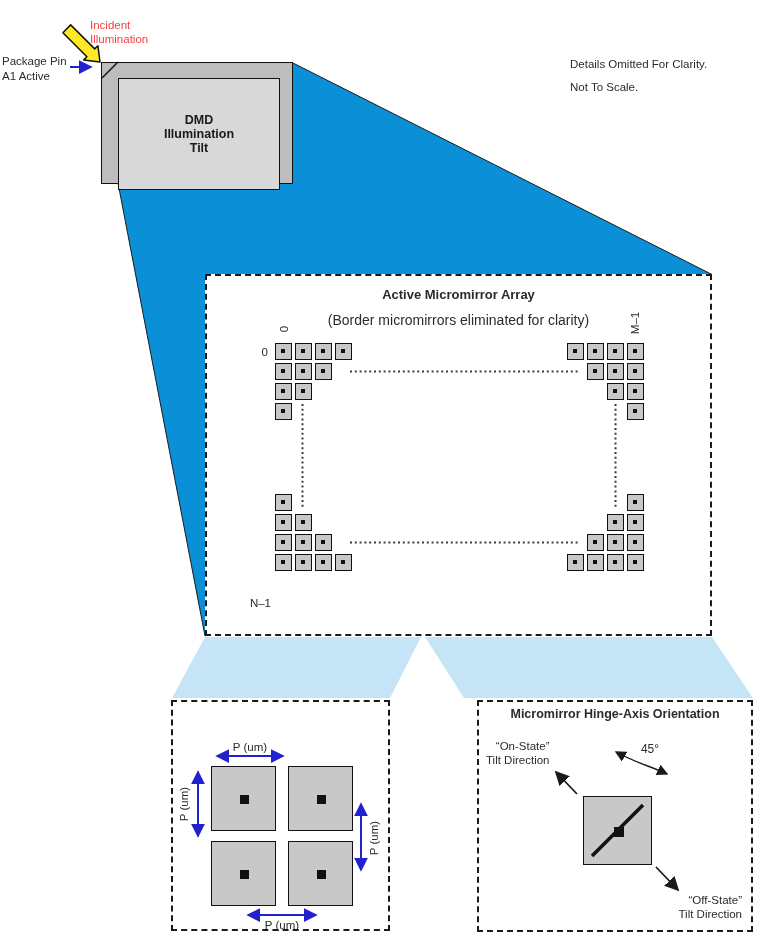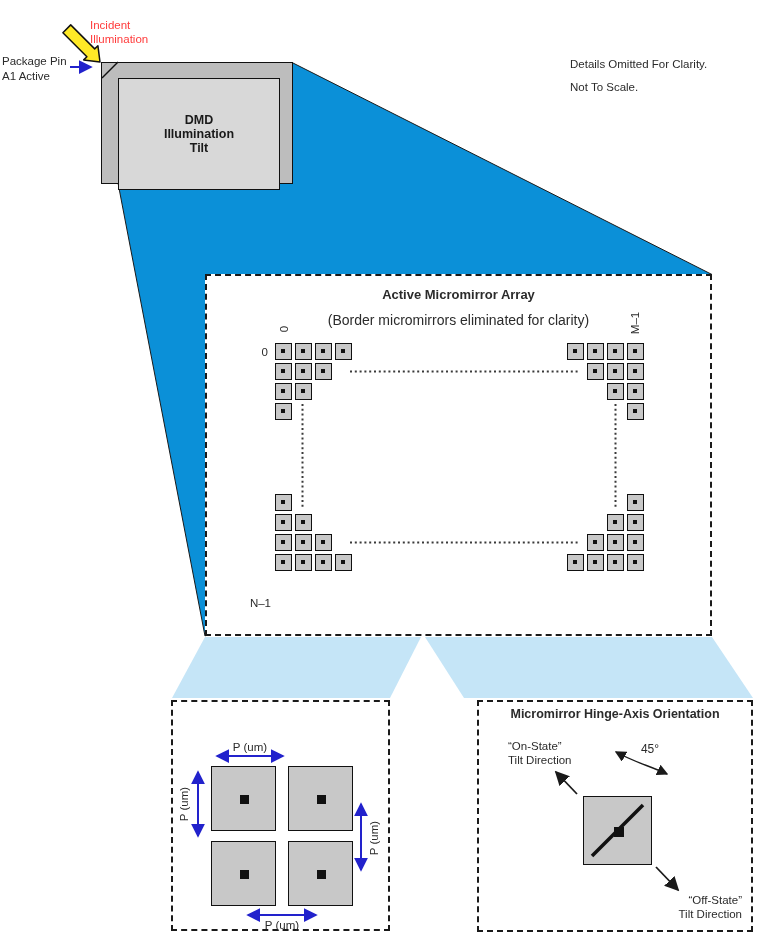--- a/index.html
+++ b/index.html
@@ -259,21 +259,21 @@
   <div class="txt rot center" style="left:619px;top:316px;width:32px;">M–1</div>
   <div class="txt right" style="left:240px;top:345px;width:28px;">0</div>
   <div class="txt right" style="left:236px;top:556px;width:35px;margin-top:40px;">N–1</div>
 
   <div class="txt center" style="left:220px;top:740px;width:60px;">P (um)</div>
   <div class="txt center rot" style="left:159px;top:797px;width:50px;">P (um)</div>
   <div class="txt center rot" style="left:349px;top:831px;width:50px;">P (um)</div>
   <div class="txt center" style="left:252px;top:918px;width:60px;">P (um)</div>
 
   <div class="txt bold center" style="left:477px;top:707px;width:276px;font-size:12.5px;">Micromirror Hinge-Axis Orientation</div>
-  <div class="txt" style="left:508px;top:740px;line-height:13.5px;">
+  <div class="txt" style="left:486px;top:740px;line-height:13.5px;text-align:right;">
     <span>“On-State”</span><br>
     <span>Tilt Direction</span>
   </div>
   <div class="txt center" style="left:630px;top:742px;width:40px;font-size:12px;">45°</div>
   <div class="txt right" style="left:642px;top:894px;width:100px;line-height:13.5px;text-align:right;">
     <span>“Off-State”</span><br>
     <span>Tilt Direction</span>
   </div>
 
 </div>

